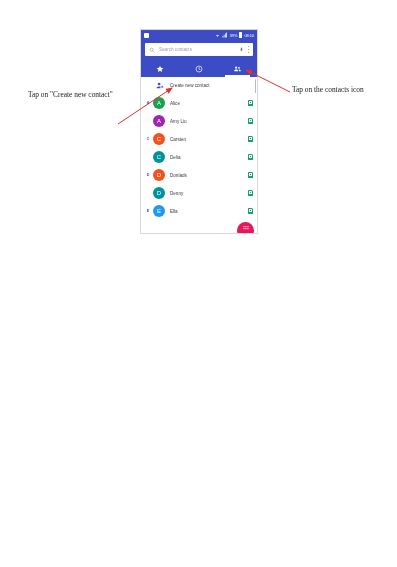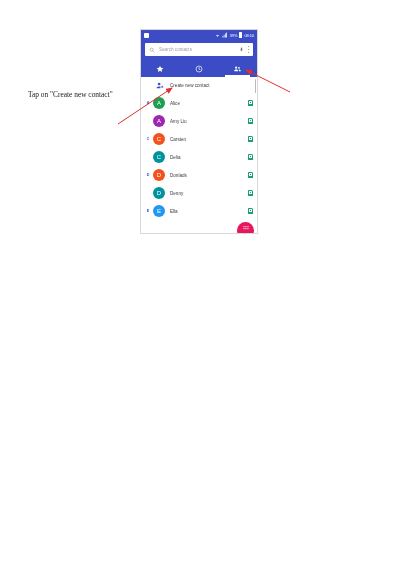--- a/index.html
+++ b/index.html
@@ -291,20 +291,21 @@
             <circle cx="6" cy="11" r="1.8"></circle>
               <circle cx="12" cy="11" r="1.8"></circle>
               <circle cx="18" cy="11" r="1.8"></circle>
           </g>
         </svg>
       </div>
     </div>
   </div>
 
   <div class="ann" id="ann-left">Tap on "Create new contact"</div>
+  <div class="ann" id="ann-right">Tap on the contacts icon</div>
 
   <svg class="arrows" viewBox="0 0 397 567">
     <defs>
       <marker id="ah" markerWidth="7" markerHeight="7" refX="6" refY="3" orient="auto">
         <path d="M0,0 L7,3 L0,6 z" fill="#e03030"></path>
       </marker>
     </defs>
     <line x1="118" y1="124" x2="172" y2="88" stroke="#e03030" stroke-width="1" marker-end="url(#ah)"></line>
     <line x1="290" y1="92" x2="246" y2="70" stroke="#e03030" stroke-width="1" marker-end="url(#ah)"></line>
   </svg>

